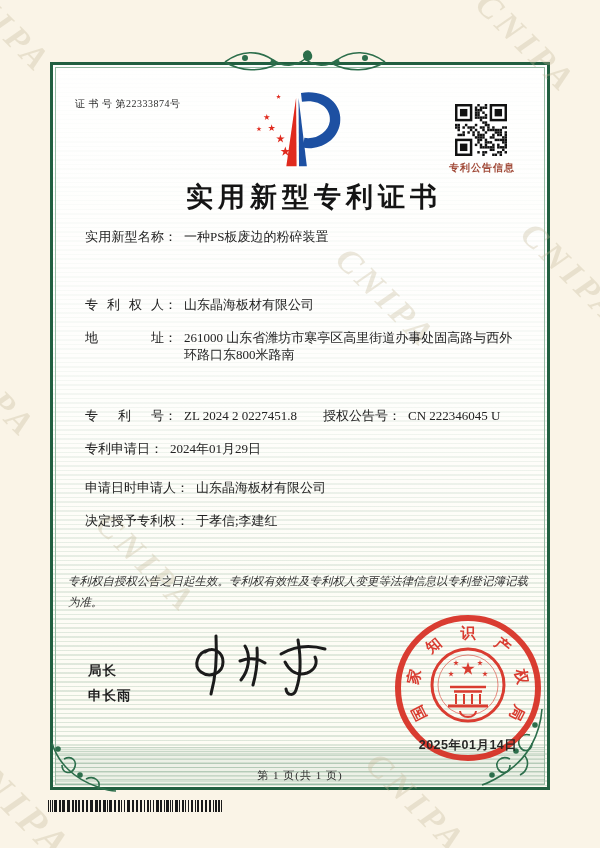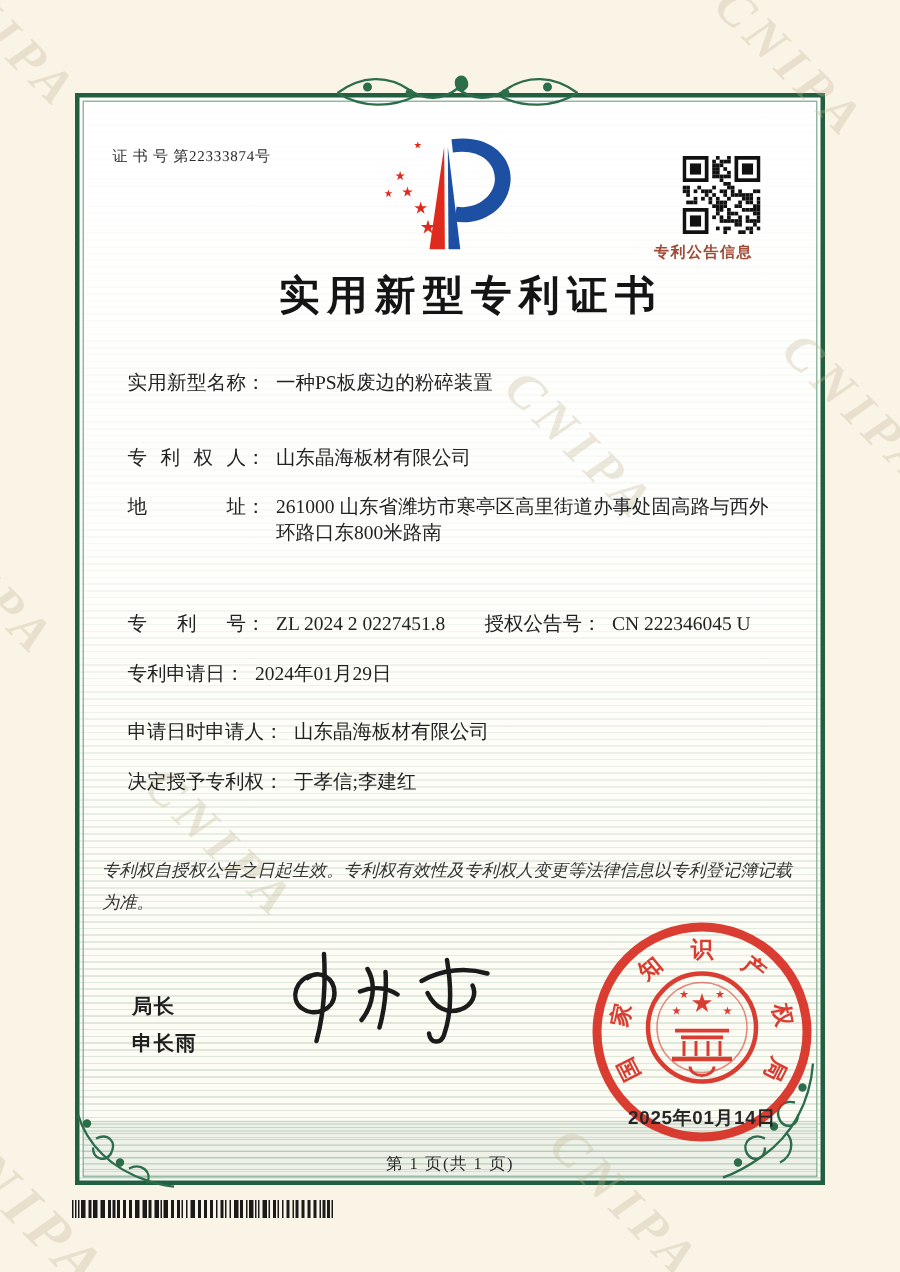--- a/index.html
+++ b/index.html
@@ -18,21 +18,21 @@
        repeating-linear-gradient(180deg,rgba(140,175,148,.28) 0 1px,rgba(0,0,0,0) 1px 4.5px),
        #fdfcf4;}
   .frame-inner{position:absolute;inset:2px;border:1px solid #93b9a2;}
   .frame-band{position:absolute;left:2px;right:2px;bottom:2px;height:38px;
      background:repeating-linear-gradient(180deg,rgba(110,155,125,.30) 0 1px,rgba(0,0,0,0) 1px 4px),rgba(175,200,178,.20);}
   .orn{position:absolute;z-index:2;}
   
   .certno{position:absolute;left:75px;top:97px;z-index:2;font-size:10px;color:#2c2c2c;letter-spacing:.5px;}
   .logo{position:absolute;left:250px;top:88px;width:100px;height:86px;z-index:2;}
   .qr{position:absolute;left:455px;top:104px;width:52px;height:52px;z-index:2;background:#fff;}
-  .qrcap{position:absolute;left:436px;top:161px;width:92px;z-index:2;
+  .qrcap{position:absolute;left:436px;top:161px;width:92px;z-index:2;text-align:center;
      font-size:10px;font-weight:700;color:#a14a38;letter-spacing:1px;}
   .title{position:absolute;left:0;top:179px;width:600px;z-index:2;text-align:center;
      font-size:27px;font-weight:700;color:#141414;letter-spacing:5px;padding-left:14px;}
   
   .row{position:absolute;left:85px;z-index:2;font-size:13px;color:#222;line-height:17px;}
   .row.rcol{left:323px;}
   .lab{display:inline-block;vertical-align:top;}
   .lab.w{width:79px;text-align:justify;text-align-last:justify;}
   .colon{display:inline-block;vertical-align:top;margin-right:7px;}
   .val{display:inline-block;vertical-align:top;}
@@ -261,21 +261,21 @@
           <rect x="37.5" y="50" width="2.5" height="2.5"></rect>
           <rect x="40" y="50" width="2.5" height="2.5"></rect>
           <rect x="45" y="50" width="2.5" height="2.5"></rect>
         </g>
     </g>
   </svg>
   <div class="qrcap">专利公告信息</div>
 
   <div class="title">实用新型专利证书</div>
 
-  <div class="row" style="top:246px;">
+  <div class="row" style="top:228px;">
     <span class="lab w">实用新型名称</span><span class="colon">：</span><span class="val">一种PS板废边的粉碎装置</span>
   </div>
   <div class="row" style="top:296px;">
     <span class="lab w">专利权人</span><span class="colon">：</span><span class="val">山东晶海板材有限公司</span>
   </div>
   <div class="row" style="top:329px;">
     <span class="lab w">地址</span><span class="colon">：</span><span class="val addr">261000 山东省潍坊市寒亭区高里街道办事处固高路与西外环路口东800米路南</span>
   </div>
   <div class="row" style="top:407px;">
     <span class="lab w">专利号</span><span class="colon">：</span><span class="val">ZL 2024 2 0227451.8</span>

